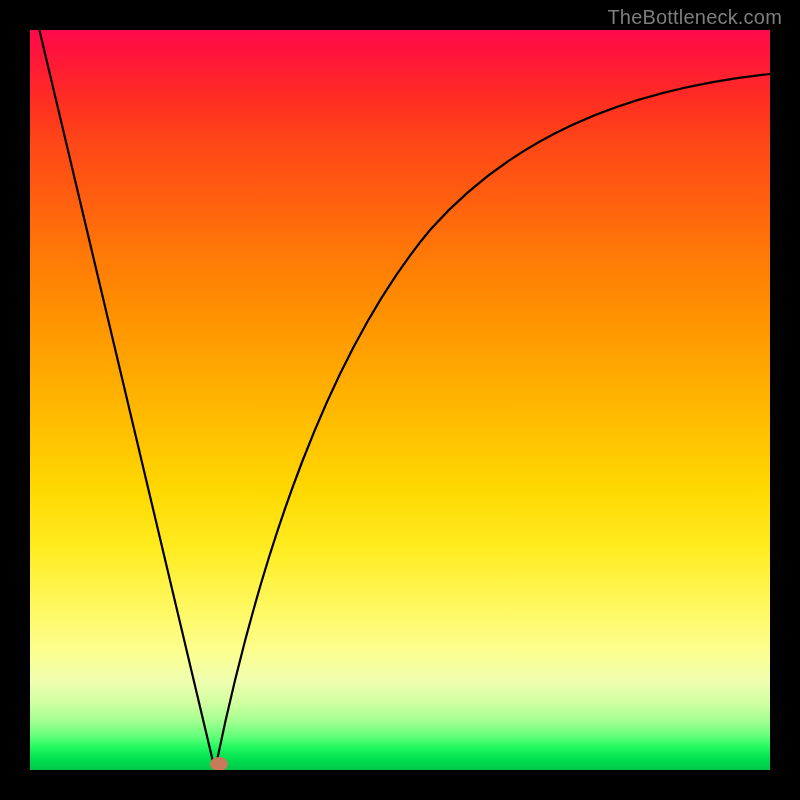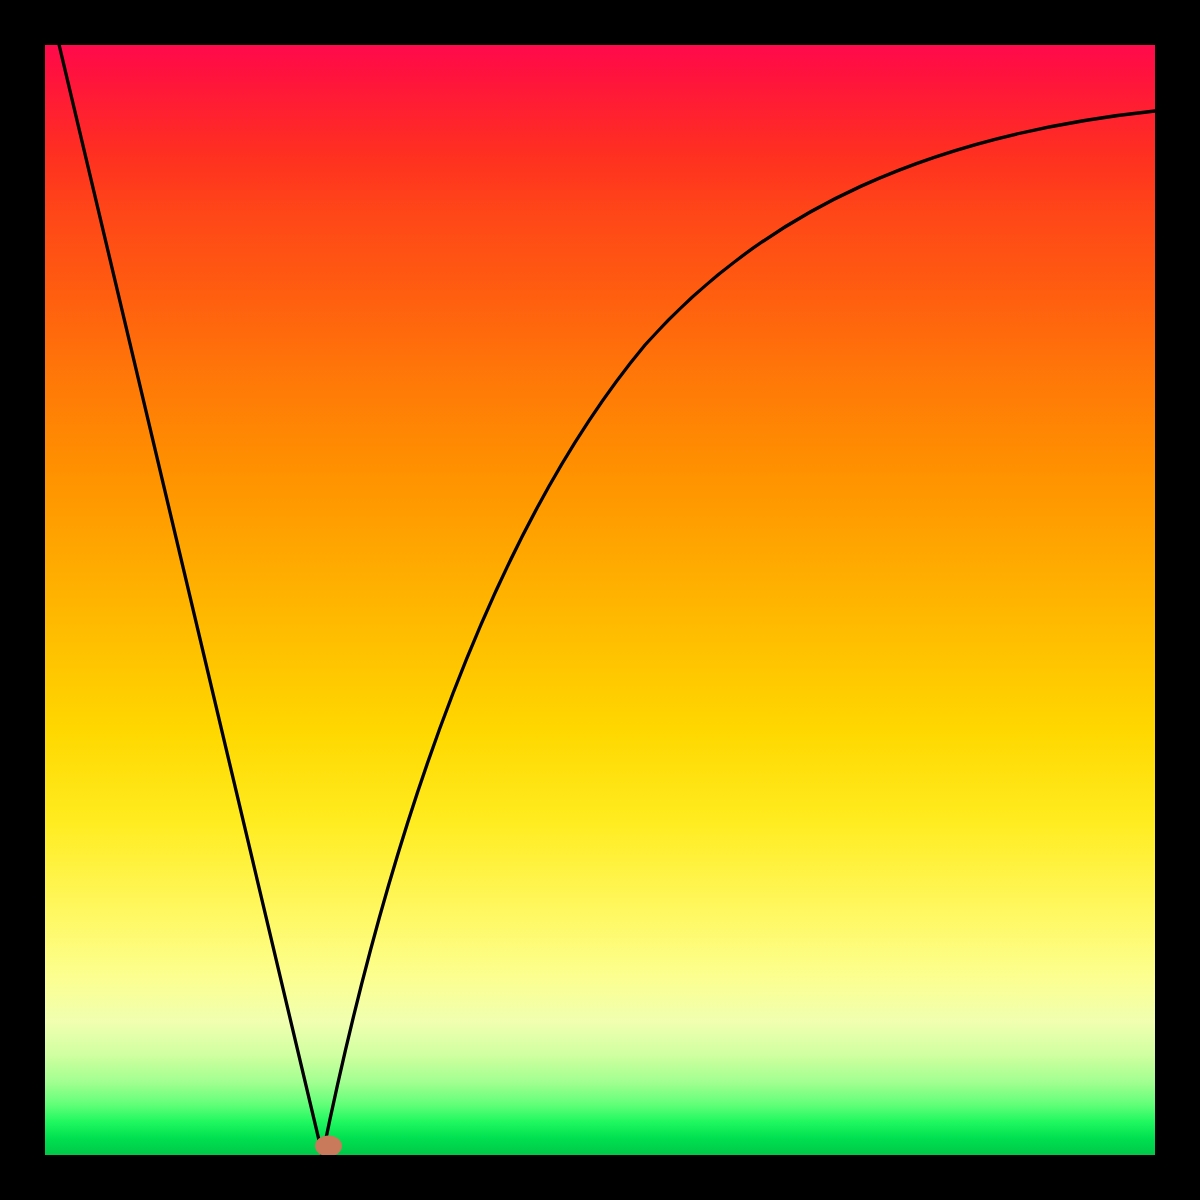--- a/index.html
+++ b/index.html
@@ -96,13 +96,14 @@
 
         <path d="M 185 740
                  C 230 520, 300 320, 400 200
                  C 480 110, 590 60, 740 44"></path>
       </g>
 
       <ellipse class="marker" cx="189" cy="734" rx="9" ry="7"></ellipse>
     </svg>
   </div>
 
+  <div class="watermark">TheBottleneck.com</div>
 </div>
 
 </body></html>

